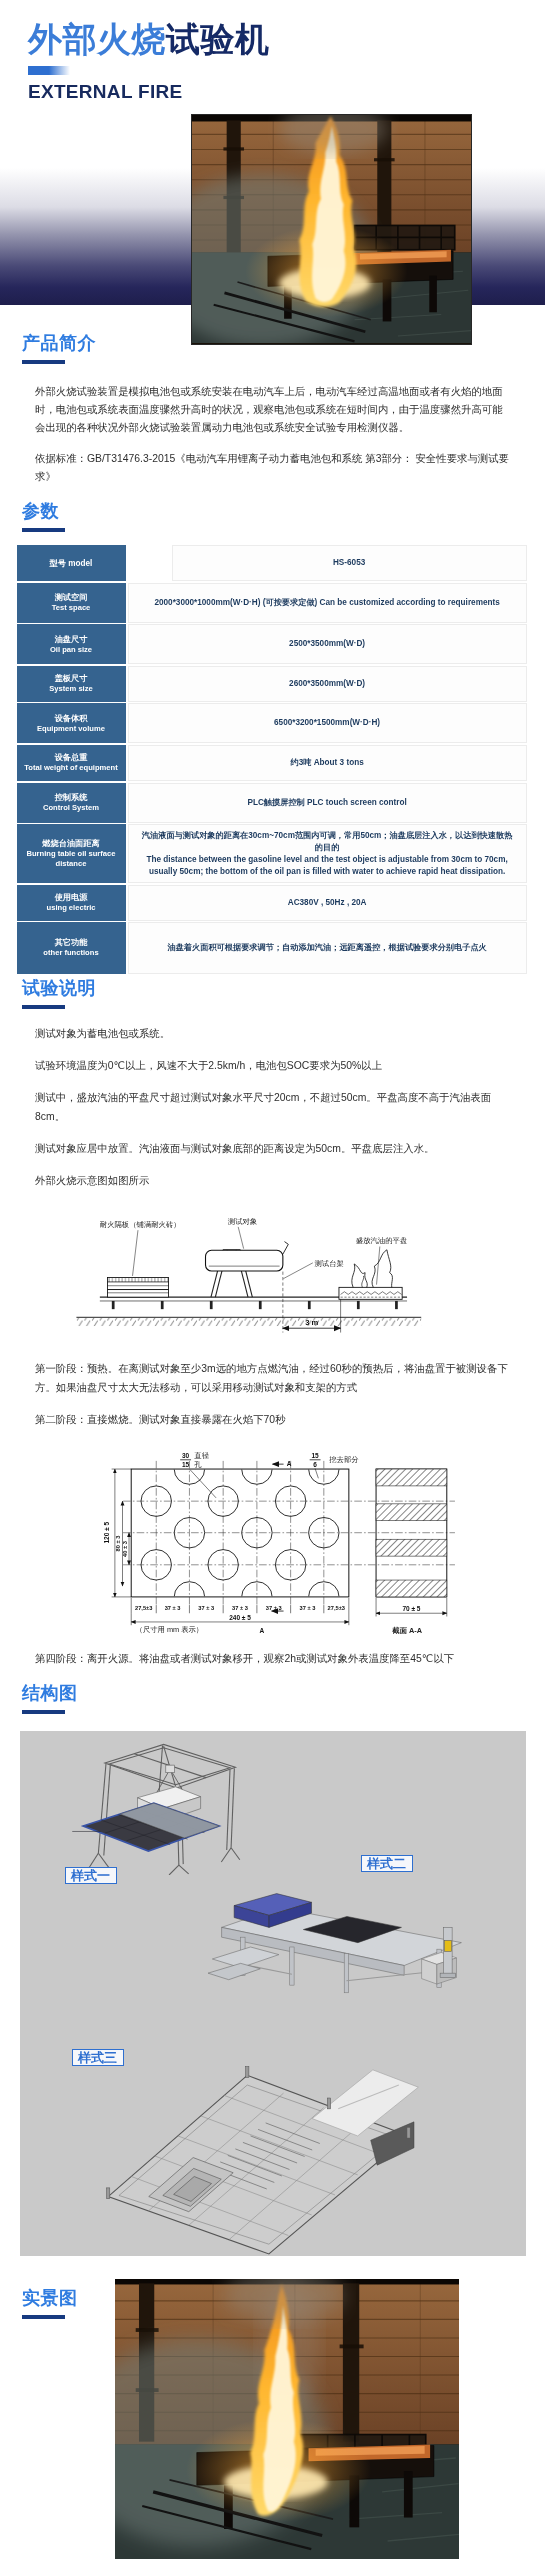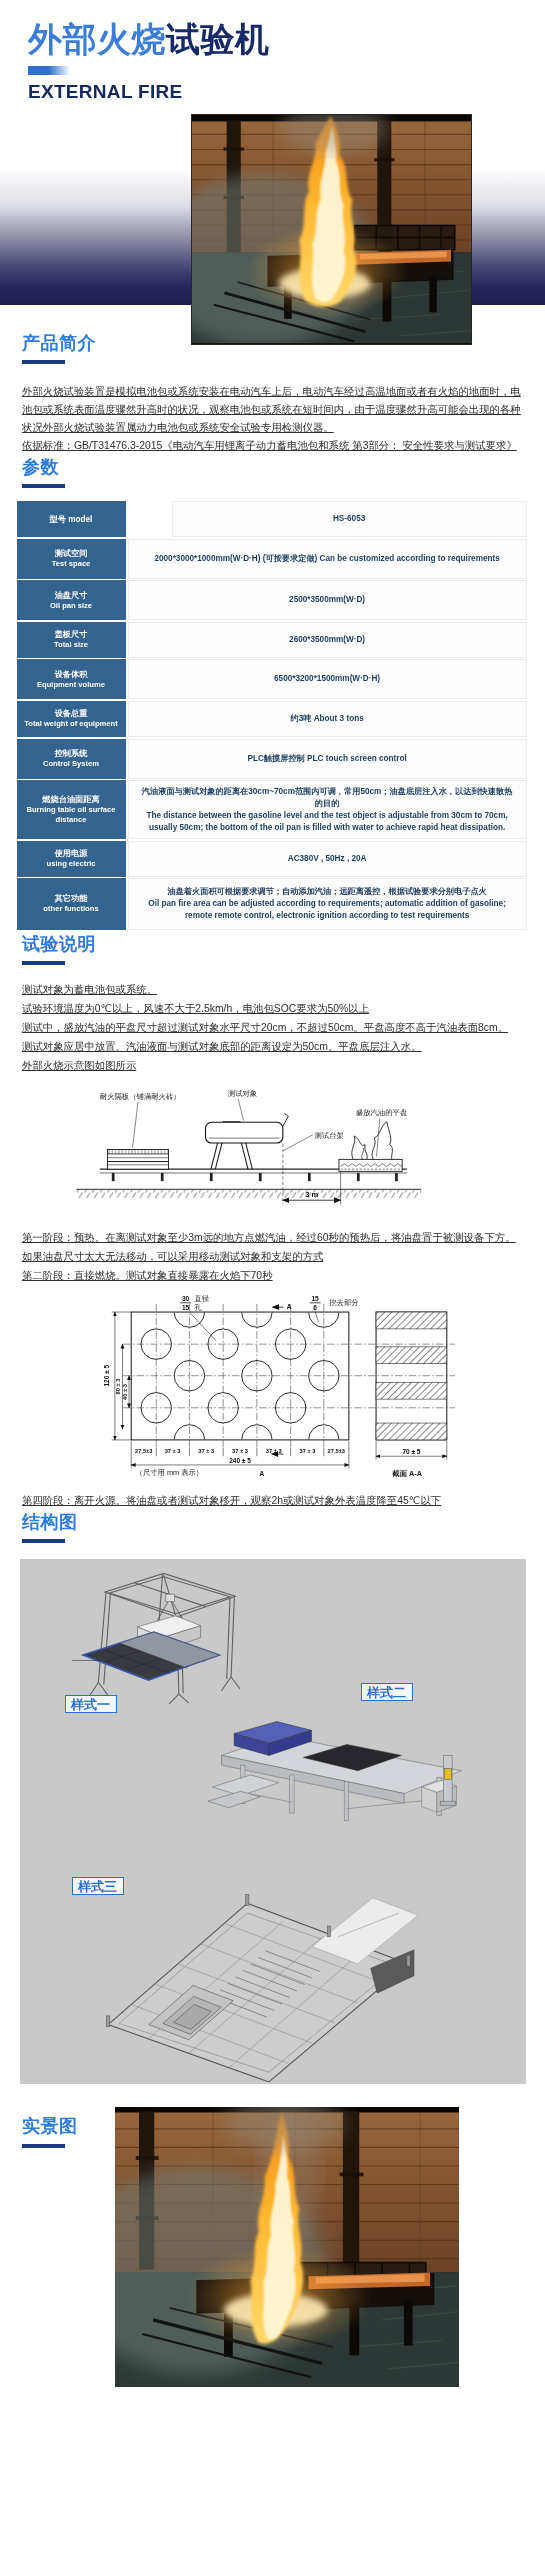--- a/index.html
+++ b/index.html
@@ -11,21 +11,21 @@
   .subtitle{margin:6.5px 0 0 28px;font-size:19px;font-weight:800;color:#172a5e;letter-spacing:0.3px;}
   .banner{position:relative;margin-top:5.5px;height:222px;}
   .banner-bg{position:absolute;left:0;top:0;width:545px;height:196px;
     background:linear-gradient(180deg,#ffffff 0%,#ffffff 30%,#dcdce5 50%,#9595ae 64%,#4a4a77 80%,#26265b 91%,#1e1e4c 100%);}
   .banner-photo{position:absolute;left:191px;top:5.5px;width:281px;height:231px;background:#1a1209;border:1.1px solid #272727;box-sizing:border-box;}
   .banner-photo svg{display:block;}
   .sec{margin-left:22px;margin-right:22px;}
   h2.sec-head{margin:0;font-size:18px;font-weight:bold;color:#2f7ce0;letter-spacing:0.5px;}
   .head-bar{width:43px;height:3.8px;background:#173a80;margin-top:5.5px;}
   .body-text{font-size:10.4px;line-height:18px;color:#2e2e2e;}
-  .body-text p{margin:0;text-decoration:underline;}
+  .body-text p{margin:13px;}
   .intro-text{margin-top:18.5px;}
   .params-head{margin-top:39px;}
   .ptable{margin:13px 0 0 -5.5px;width:510px;}
   .prow{display:flex;margin-bottom:1.6px;}
   .pl{width:109px;background:#35638f;color:#fff;display:flex;flex-direction:column;justify-content:center;align-items:center;text-align:center;margin-right:2.2px;padding:2.2px 4.4px;box-sizing:border-box;}
   .pl .cn{font-size:8.2px;font-weight:bold;line-height:11px;}
   .pl .en{font-size:7.6px;font-weight:bold;line-height:10.4px;}
   .pv{flex:1;background:#fdfdfd;border:0.5px solid #ececec;color:#1c3a5e;font-weight:bold;font-size:8.2px;line-height:12px;display:flex;flex-direction:column;justify-content:center;align-items:center;text-align:center;padding:4.4px 13px;box-sizing:border-box;}
   .prow:nth-of-type(1){min-height:36px;gap:44px;}
   .prow:nth-of-type(2){min-height:40px;}
@@ -198,21 +198,21 @@
           <div class="en">Oil pan size</div>
         </div>
       <div class="pv">
           <div>2500*3500mm(W·D)</div>
           <div></div>
         </div>
     </div>
     <div class="prow">
       <div class="pl">
           <div class="cn">盖板尺寸</div>
-          <div class="en">Total size</div>
+          <div class="en">System size</div>
         </div>
       <div class="pv">
           <div>2600*3500mm(W·D)</div>
           <div></div>
         </div>
     </div>
     <div class="prow">
       <div class="pl">
           <div class="cn">设备体积</div>
           <div class="en">Equipment volume</div>
@@ -262,21 +262,20 @@
           <div></div>
         </div>
     </div>
     <div class="prow">
       <div class="pl">
           <div class="cn">其它功能</div>
           <div class="en">other functions</div>
         </div>
       <div class="pv">
           <div>油盘着火面积可根据要求调节；自动添加汽油；远距离遥控，根据试验要求分别电子点火</div>
-          <div>Oil pan fire area can be adjusted according to requirements; automatic addition of gasoline; remote remote control, electronic ignition according to test requirements</div>
         </div>
     </div>
   </div>
 </div>
 
 <div class="sec">
   <h2 class="sec-head test-head">试验说明</h2>
   <div class="head-bar"></div>
   <div class="body-text test-text">
     <p>测试对象为蓄电池包或系统。</p>

